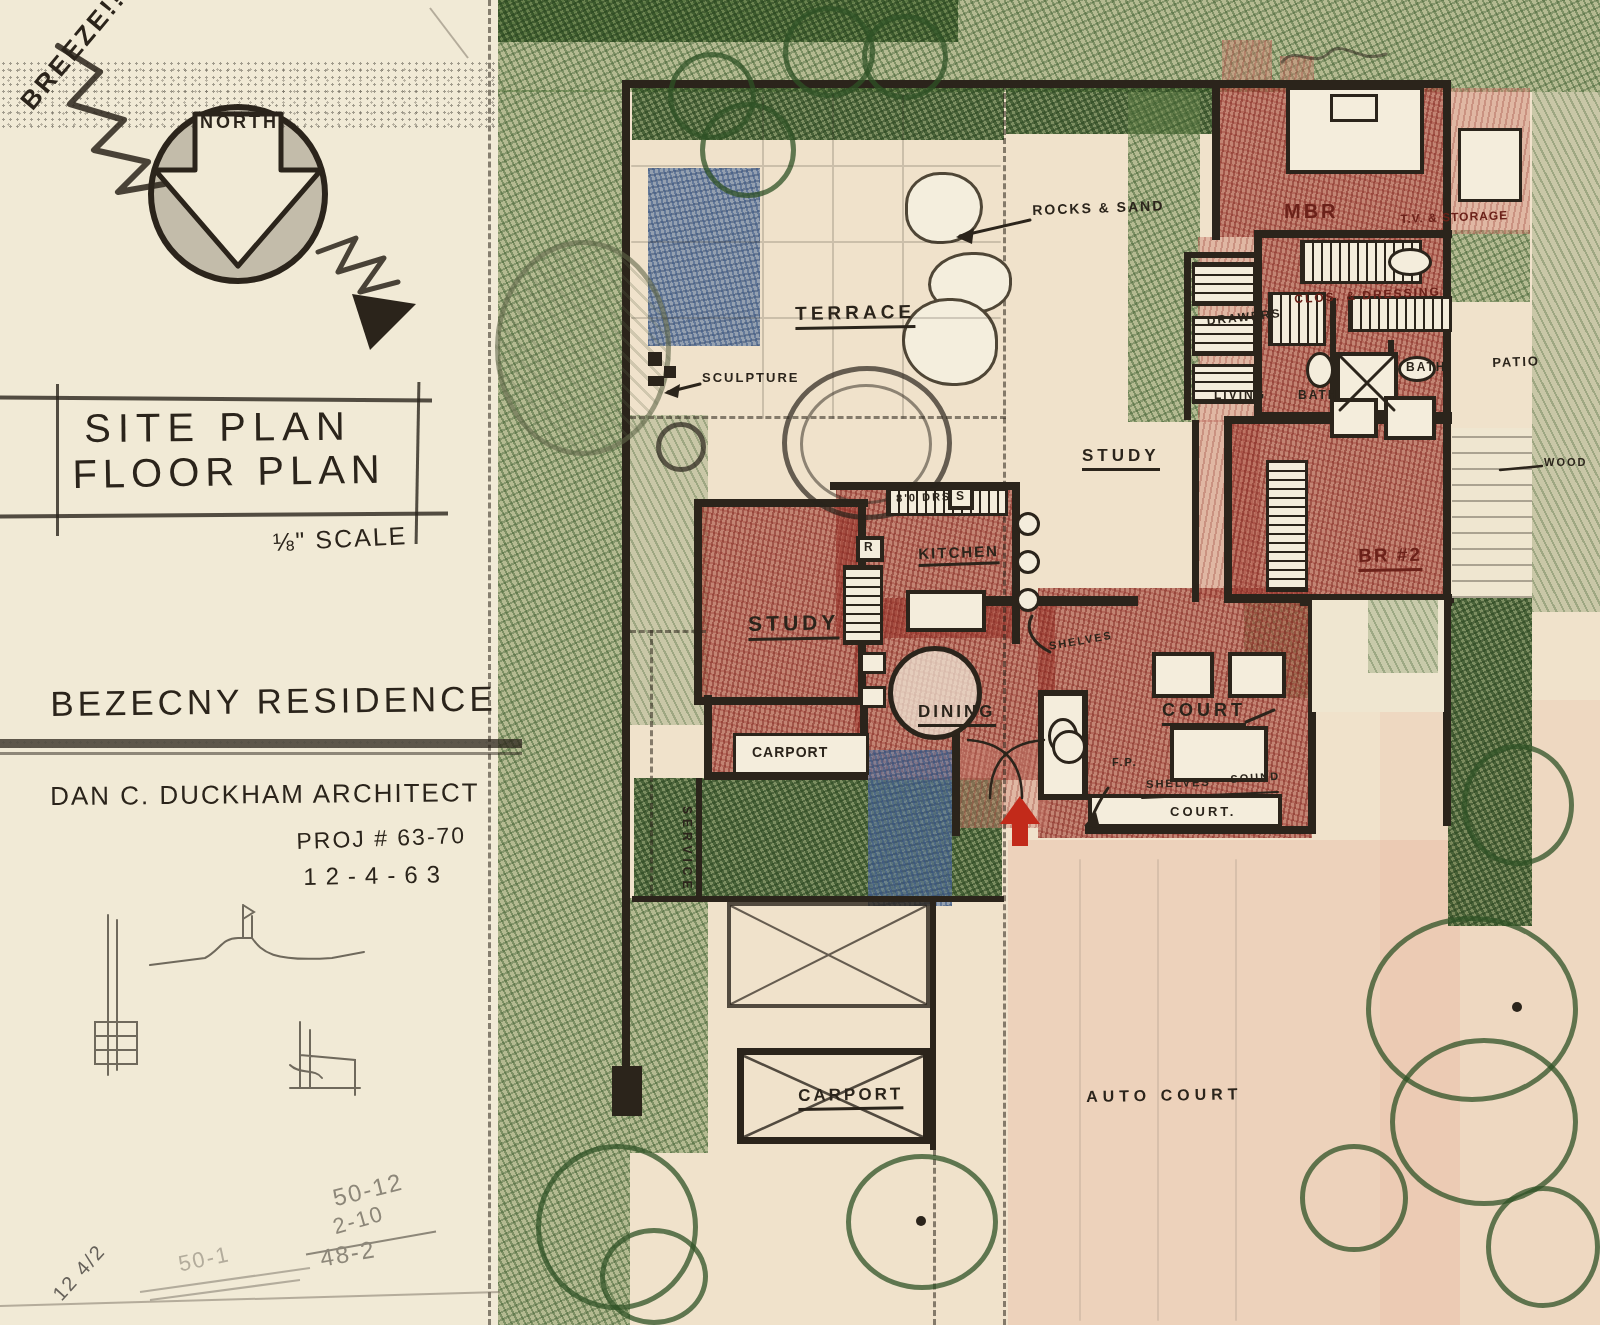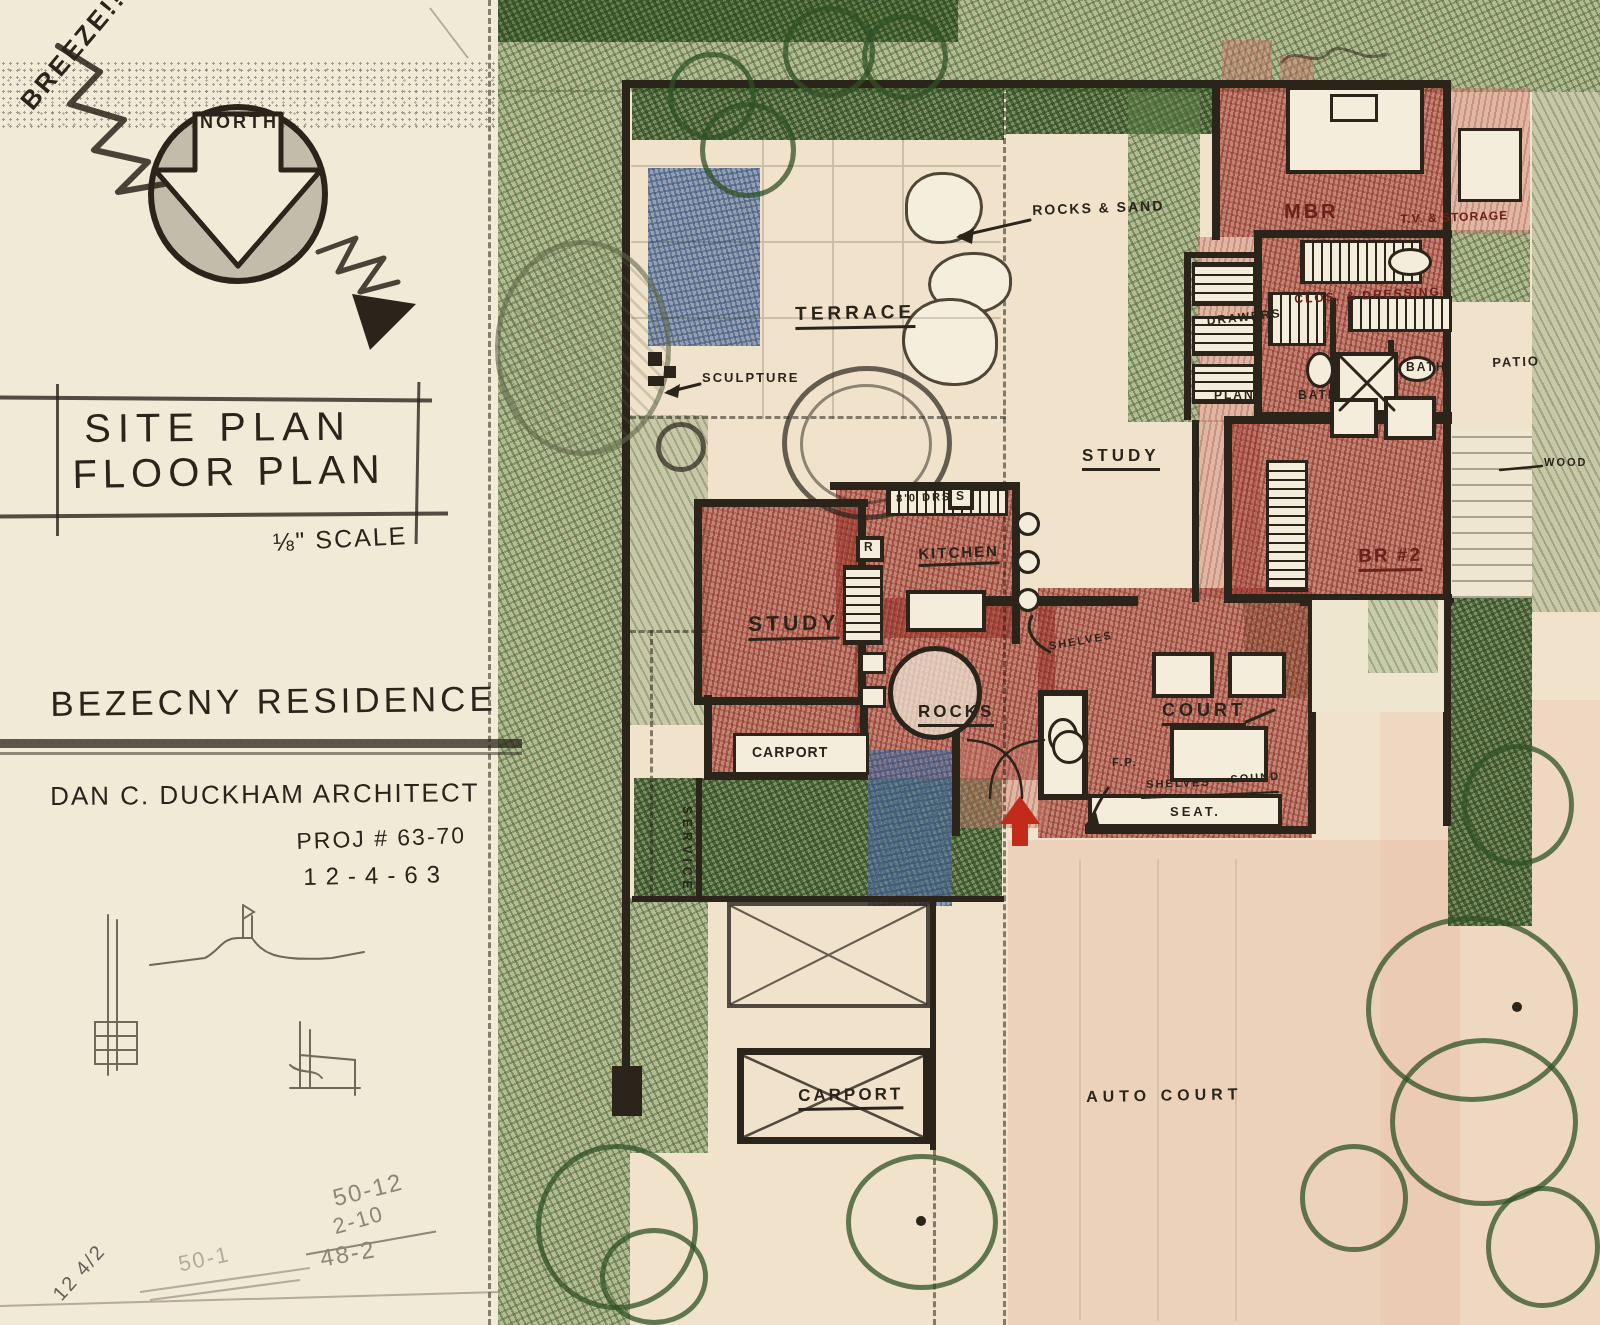--- a/index.html
+++ b/index.html
@@ -280,37 +280,37 @@
     </g>
   </svg>
 
   <div class="lbl u" style="left:795px;top:303px;font-size:19px;letter-spacing:4px;transform:rotate(-1deg);">TERRACE</div>
   <div class="lbl" style="left:702px;top:370px;font-size:13px;">SCULPTURE</div>
   <div class="lbl" style="left:1032px;top:202px;font-size:14px;transform:rotate(-2deg);">ROCKS &amp; SAND</div>
   <div class="lbl redink" style="left:1284px;top:200px;font-size:20px;letter-spacing:3px;">MBR</div>
   <div class="lbl redink" style="left:1400px;top:212px;font-size:12px;letter-spacing:1px;transform:rotate(-2deg);">T.V. &amp; STORAGE</div>
   <div class="lbl redink" style="left:1294px;top:292px;font-size:12px;transform:rotate(-3deg);">CLOS. &amp; DRESSING</div>
   <div class="lbl" style="left:1206px;top:314px;font-size:12px;transform:rotate(-6deg);">DRAWERS</div>
-  <div class="lbl" style="left:1214px;top:388px;font-size:12px;">PLAN</div>
+  <div class="lbl" style="left:1214px;top:388px;font-size:12px;">LIVING</div>
   <div class="lbl" style="left:1298px;top:388px;font-size:12px;">BATH</div>
   <div class="lbl" style="left:1406px;top:360px;font-size:12px;">BATH</div>
   <div class="lbl" style="left:1492px;top:355px;font-size:13px;transform:rotate(-2deg);">PATIO</div>
   <div class="lbl u" style="left:1082px;top:446px;font-size:17px;letter-spacing:4px;">STUDY</div>
   <div class="lbl u redink" style="left:1358px;top:545px;font-size:19px;transform:rotate(-1deg);border-color:#6b2119;">BR #2</div>
   <div class="lbl" style="left:1544px;top:456px;font-size:11px;">WOOD</div>
   <div class="lbl u" style="left:918px;top:545px;font-size:15px;transform:rotate(-2deg);">KITCHEN</div>
   <div class="lbl" style="left:896px;top:492px;font-size:11px;transform:rotate(-2deg);">8'0 DRS</div>
   <div class="lbl" style="left:956px;top:489px;font-size:12px;">S</div>
   <div class="lbl" style="left:864px;top:540px;font-size:12px;">R</div>
   <div class="lbl u" style="left:748px;top:612px;font-size:21px;letter-spacing:4px;transform:rotate(-1deg);">STUDY</div>
-  <div class="lbl u" style="left:918px;top:702px;font-size:17px;letter-spacing:3px;">ROCKS</div>
+  <div class="lbl u" style="left:918px;top:702px;font-size:17px;letter-spacing:3px;">DINING</div>
   <div class="lbl" style="left:1048px;top:640px;font-size:11px;transform:rotate(-10deg);">SHELVES</div>
   <div class="lbl u" style="left:1162px;top:700px;font-size:18px;letter-spacing:4px;">COURT</div>
   <div class="lbl" style="left:1112px;top:756px;font-size:11px;">F.P.</div>
   <div class="lbl" style="left:1146px;top:778px;font-size:11px;transform:rotate(-2deg);">SHELVES</div>
   <div class="lbl" style="left:1230px;top:773px;font-size:11px;transform:rotate(-4deg);">SOUND</div>
-  <div class="lbl" style="left:1170px;top:804px;font-size:13px;letter-spacing:3px;">SEAT.</div>
+  <div class="lbl" style="left:1170px;top:804px;font-size:13px;letter-spacing:3px;">COURT.</div>
   <div class="lbl" style="left:752px;top:744px;font-size:14px;letter-spacing:1px;">CARPORT</div>
   <div class="lbl lbl-v" style="left:680px;top:806px;font-size:12px;">SERVICE</div>
   <div class="lbl u" style="left:798px;top:1086px;font-size:17px;letter-spacing:3px;transform:rotate(-1deg);">CARPORT</div>
   <div class="lbl" style="left:1086px;top:1088px;font-size:16px;letter-spacing:5px;transform:rotate(-1deg);">AUTO COURT</div>
 
 </div>
 
 </body></html>

